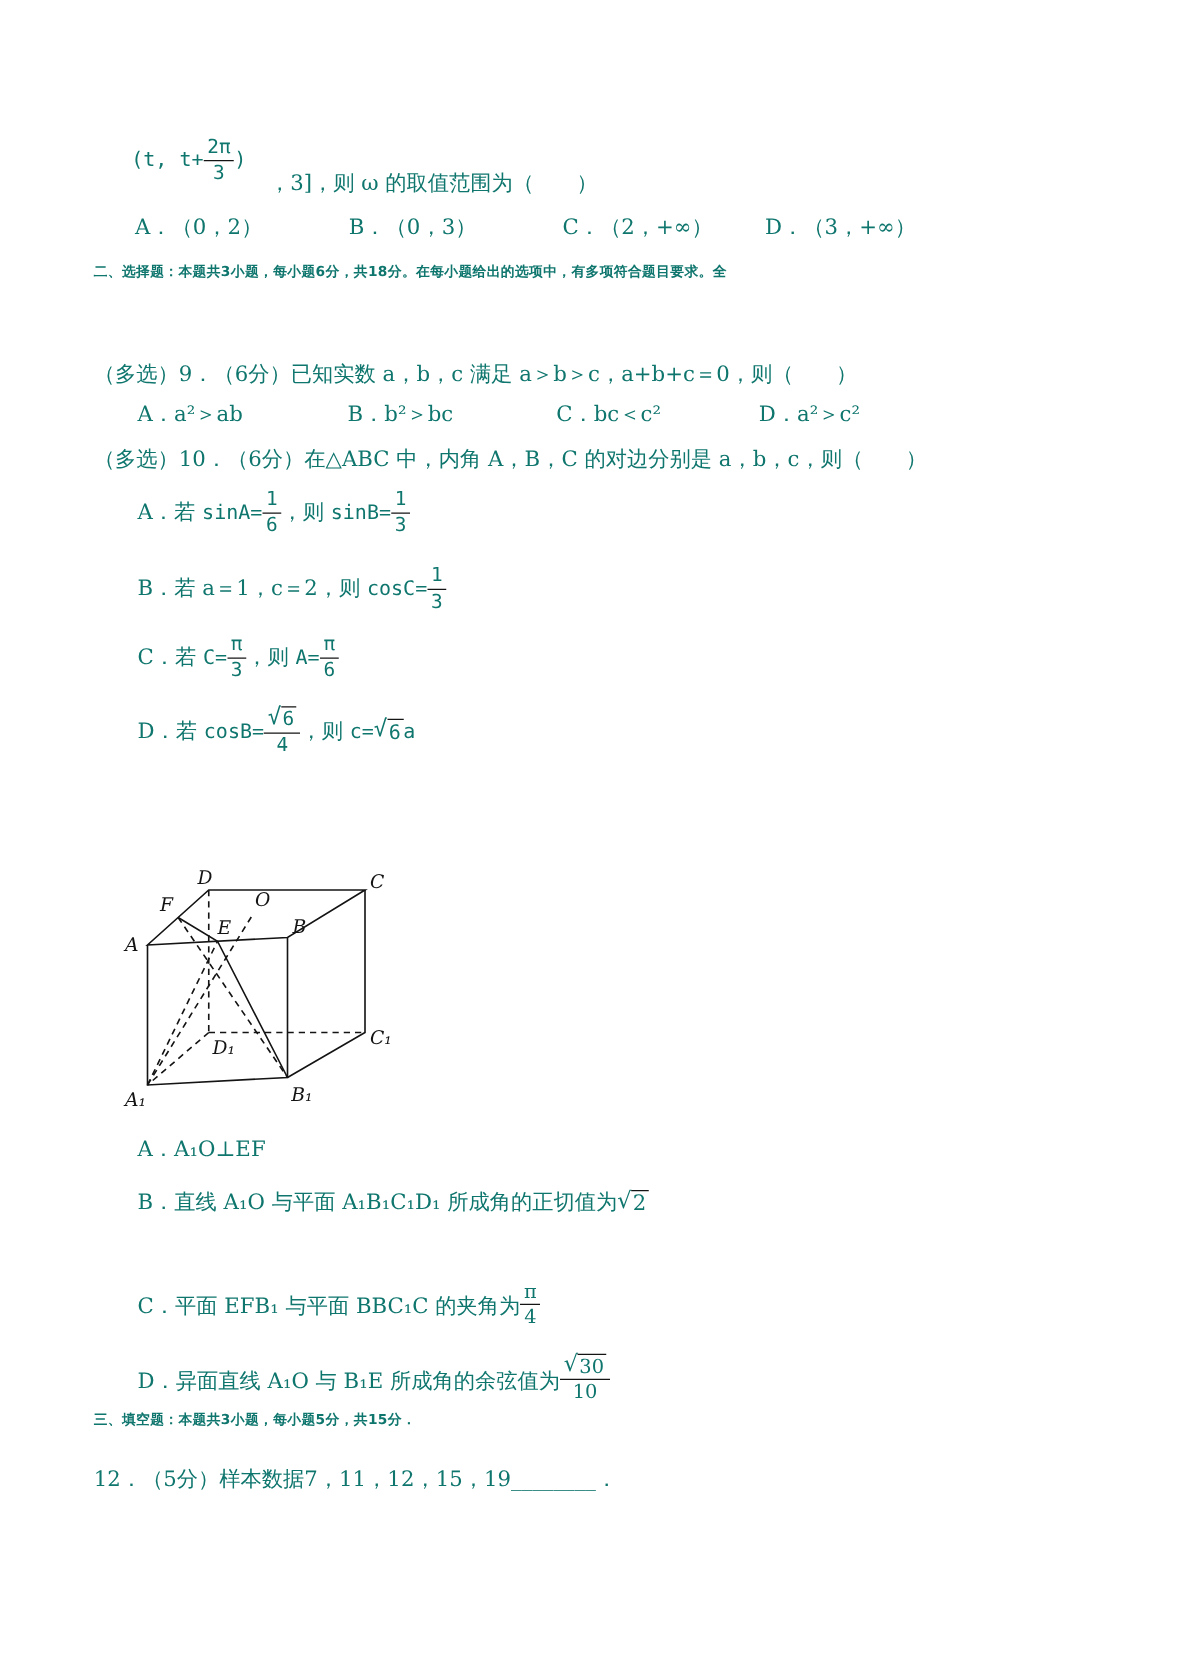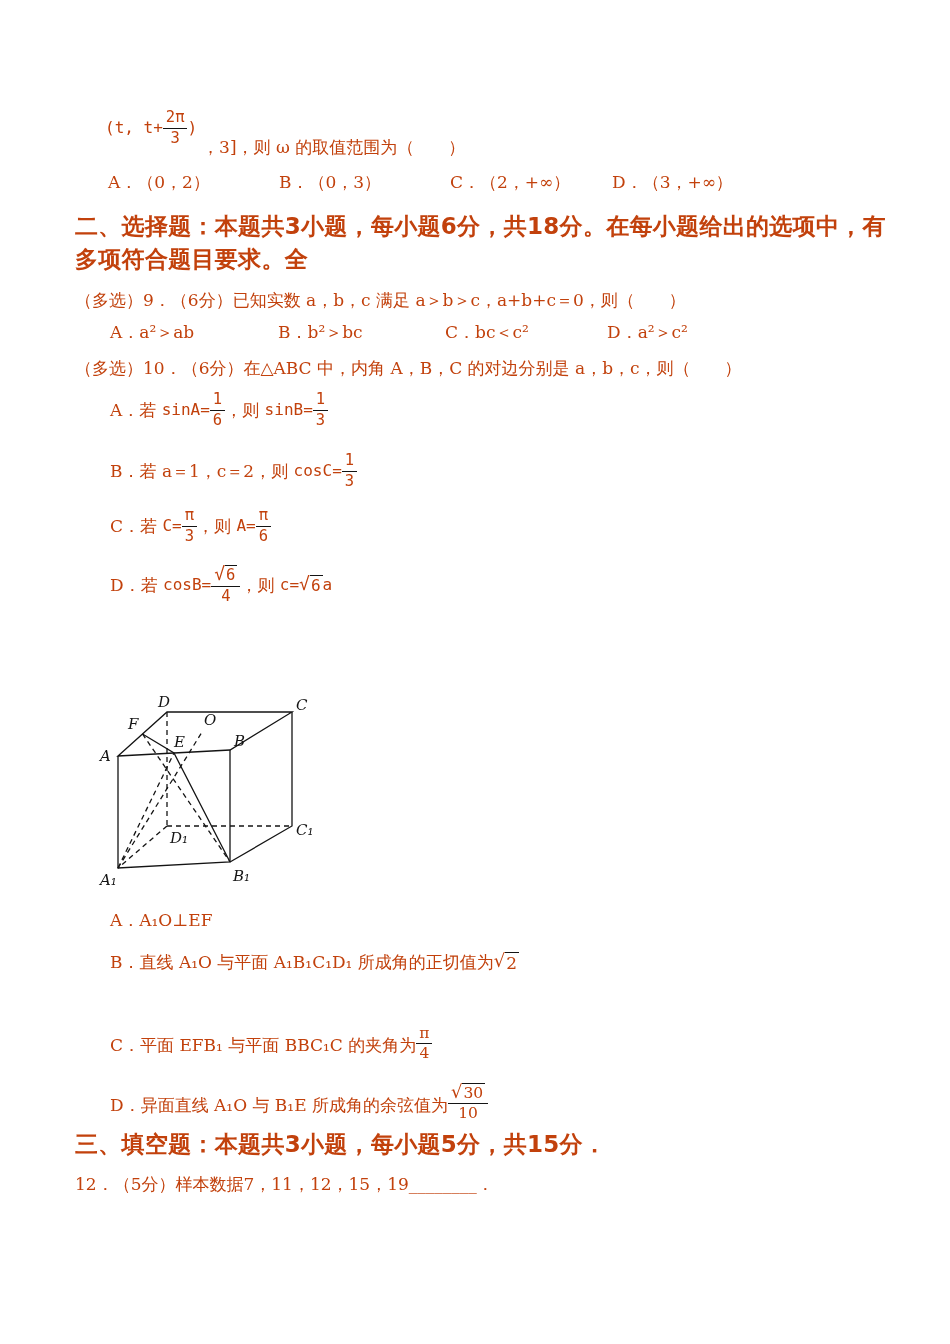--- a/index.html
+++ b/index.html
@@ -1,19 +1,19 @@
 <!DOCTYPE html>
 <html><head>
 <meta charset="utf-8">
 <style>
   html,body{margin:0;padding:0;background:#ffffff;}
   .page{position:relative;width:950px;height:1344px;background:#fff;
-        font-family:"DejaVu Serif","Liberation Serif",serif;color:#c2410c;font-size:17px;overflow:hidden;}
+        font-family:"DejaVu Serif","Liberation Serif",serif;color:#0f766e;font-size:17px;overflow:hidden;}
   .abs{position:absolute;line-height:1.45;}
-  .bold{font-family:"DejaVu Sans","Liberation Sans",sans-serif;font-weight:700;font-size:23px;letter-spacing:.3px;}
+  .bold{font-family:"DejaVu Sans","Liberation Sans",sans-serif;font-weight:700;font-size:11px;letter-spacing:.3px;}
   .mono{font-family:"DejaVu Sans Mono","Liberation Mono",monospace;font-size:16px;}
   .row{display:flex;align-items:center;}
   .row-end{display:flex;align-items:flex-end;}
   .pre{white-space:pre;}
   .frac{display:inline-flex;flex-direction:column;align-items:center;line-height:1.1;font-size:15.5px;vertical-align:middle;}
   .frac .num{border-bottom:1.4px solid #141414;padding:0 3px 1px 3px;display:flex;align-items:flex-end;}
   .frac .den{padding-top:1px;}
   .sq{display:inline-flex;align-items:flex-start;}
   .sq .sign{font-size:18px;line-height:1;}
   .sq .rad{border-top:1.4px solid #141414;padding:1px 2px 0 1px;line-height:1.1;}
@@ -28,21 +28,21 @@
 
   <div class="abs row-end" style="left:105px;top:96px;height:64px;">
     <span class="row mono" style="align-self:center;">
       <span class="pre">(t, t+</span>
       <span class="frac">
         <span class="num">2π</span>
         <span class="den">3</span>
       </span>
       <span class="pre">)</span>
     </span>
-    <span class="pre" style="margin-left:5px;">，3]，则 ω 的取值范围为（　　）</span>
+    <span class="pre" style="margin-left:18px;">，3]，则 ω 的取值范围为（　　）</span>
   </div>
 
   <div class="abs" style="left:75px;top:170px;width:810px;height:26px;">
     <span class="abs" style="left:33px;top:0;">A．（0，2）</span>
     <span class="abs" style="left:204px;top:0;">B．（0，3）</span>
     <span class="abs" style="left:375px;top:0;">C．（2，+∞）</span>
     <span class="abs" style="left:537px;top:0;">D．（3，+∞）</span>
   </div>
 
   <div class="abs bold" style="left:75px;top:210px;width:815px;">二、选择题：本题共3小题，每小题6分，共18分。在每小题给出的选项中，有多项符合题目要求。全</div>

